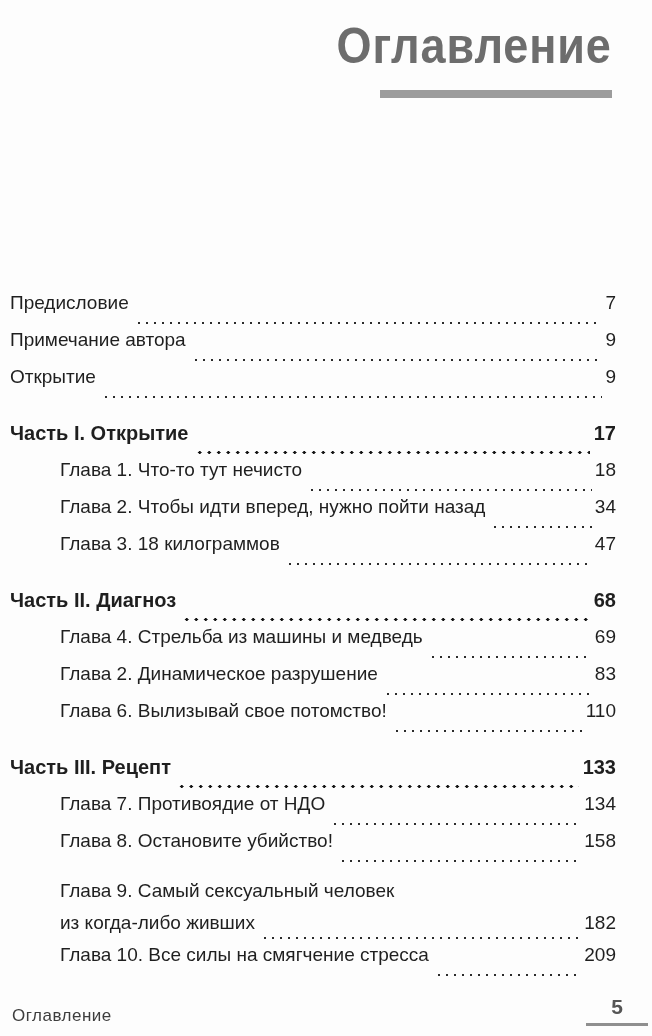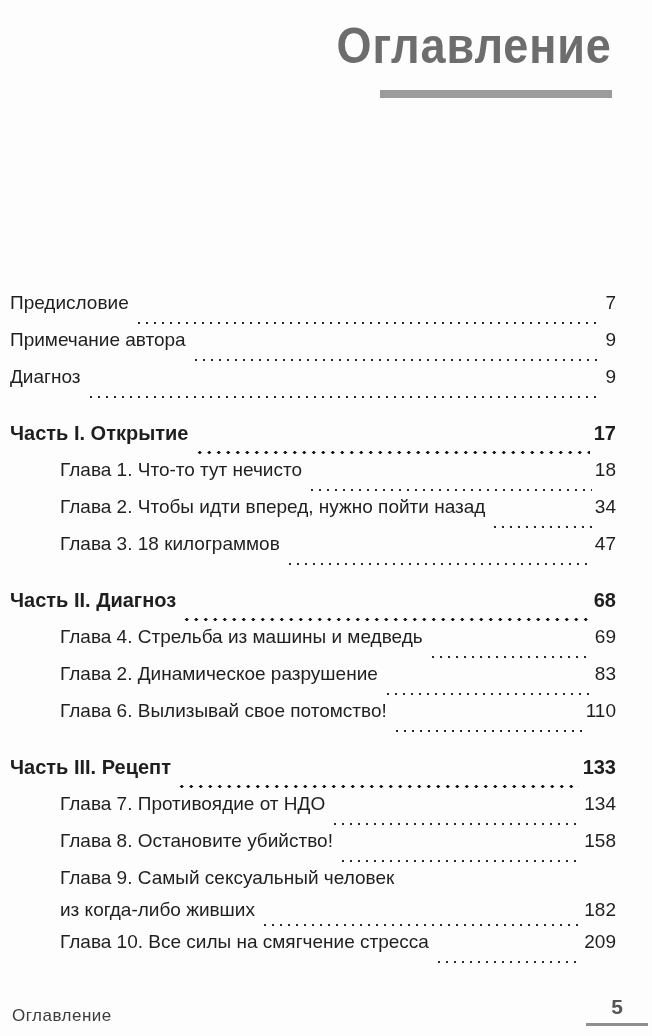--- a/index.html
+++ b/index.html
@@ -28,21 +28,21 @@
     min-width:12px;
   }
   .part{font-weight:bold;font-size:20px;margin-top:19px;}
   .part .leader{
     height:5px;margin:0 4px 4px 6px;
     background-image:radial-gradient(circle,#141414 1.5px,transparent 1.7px);
     background-size:9.5px 5px;
   }
   .chapters{padding-left:50px;}
   .chapters .row:first-child{}
-  .row.wrap-first{height:32px;}
+  .row.wrap-first{height:32px;margin-top:13px;}
   .row.wrap-cont{height:32px;}
   
   .footer{
     position:absolute;left:12px;right:4px;bottom:10px;
     display:flex;justify-content:space-between;align-items:flex-end;
   }
   .footer-label{
     font-size:17px;color:#3d3d3d;letter-spacing:0.5px;
     font-family:"Liberation Sans","DejaVu Sans",sans-serif;
   }
@@ -67,21 +67,21 @@
       <span class="label">Предисловие</span>
       <span class="leader"></span>
       <span class="page-num">7</span>
     </div>
     <div class="row">
       <span class="label">Примечание автора</span>
       <span class="leader"></span>
       <span class="page-num">9</span>
     </div>
     <div class="row">
-      <span class="label">Диагноз</span>
+      <span class="label">Открытие</span>
       <span class="leader"></span>
       <span class="page-num">9</span>
     </div>
 
     <div class="row part">
       <span class="label">Часть I. Открытие</span>
       <span class="leader"></span>
       <span class="page-num">17</span>
     </div>
     <div class="chapters">

